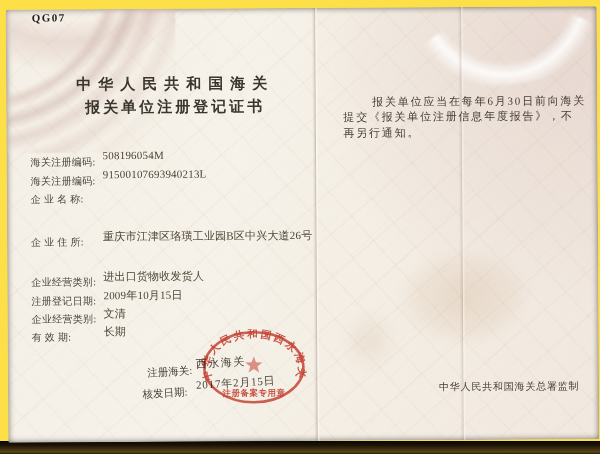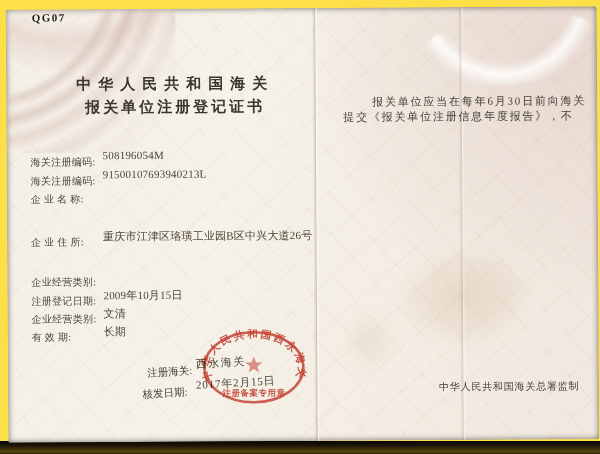--- a/index.html
+++ b/index.html
@@ -109,38 +109,40 @@
 
       <div class="content">
 
         <div class="abs corner-code">QG07</div>
 
         <div class="abs title t1">中华人民共和国海关</div>
         <div class="abs title t2">报关单位注册登记证书</div>
 
         <div class="abs nline nl1">报关单位应当在每年6月30日前向海关</div>
         <div class="abs nline nl2">提交《报关单位注册信息年度报告》，不</div>
+        <div class="abs nline nl3">再另行通知。</div>
 
         <div class="frow" style="top:154px">
           <span class="flabel">海关注册编码:</span>
           <span class="fvalue">508196054M</span>
         </div>
         <div class="frow" style="top:173px">
           <span class="flabel">海关注册编码:</span>
           <span class="fvalue">91500107693940213L</span>
         </div>
         <div class="frow" style="top:191px">
           <span class="flabel">企 业 名 称:</span>
         </div>
         <div class="frow" style="top:234px">
           <span class="flabel">企 业 住 所:</span>
           <span class="fvalue">重庆市江津区珞璜工业园B区中兴大道26号</span>
         </div>
         <div class="frow" style="top:274px">
           <span class="flabel">企业经营类别:</span>
+          <span class="fvalue">进出口货物收发货人</span>
         </div>
         <div class="frow" style="top:293px">
           <span class="flabel">注册登记日期:</span>
           <span class="fvalue">2009年10月15日</span>
         </div>
         <div class="frow" style="top:311px">
           <span class="flabel">企业经营类别:</span>
           <span class="fvalue">文清</span>
         </div>
         <div class="frow" style="top:329px">

